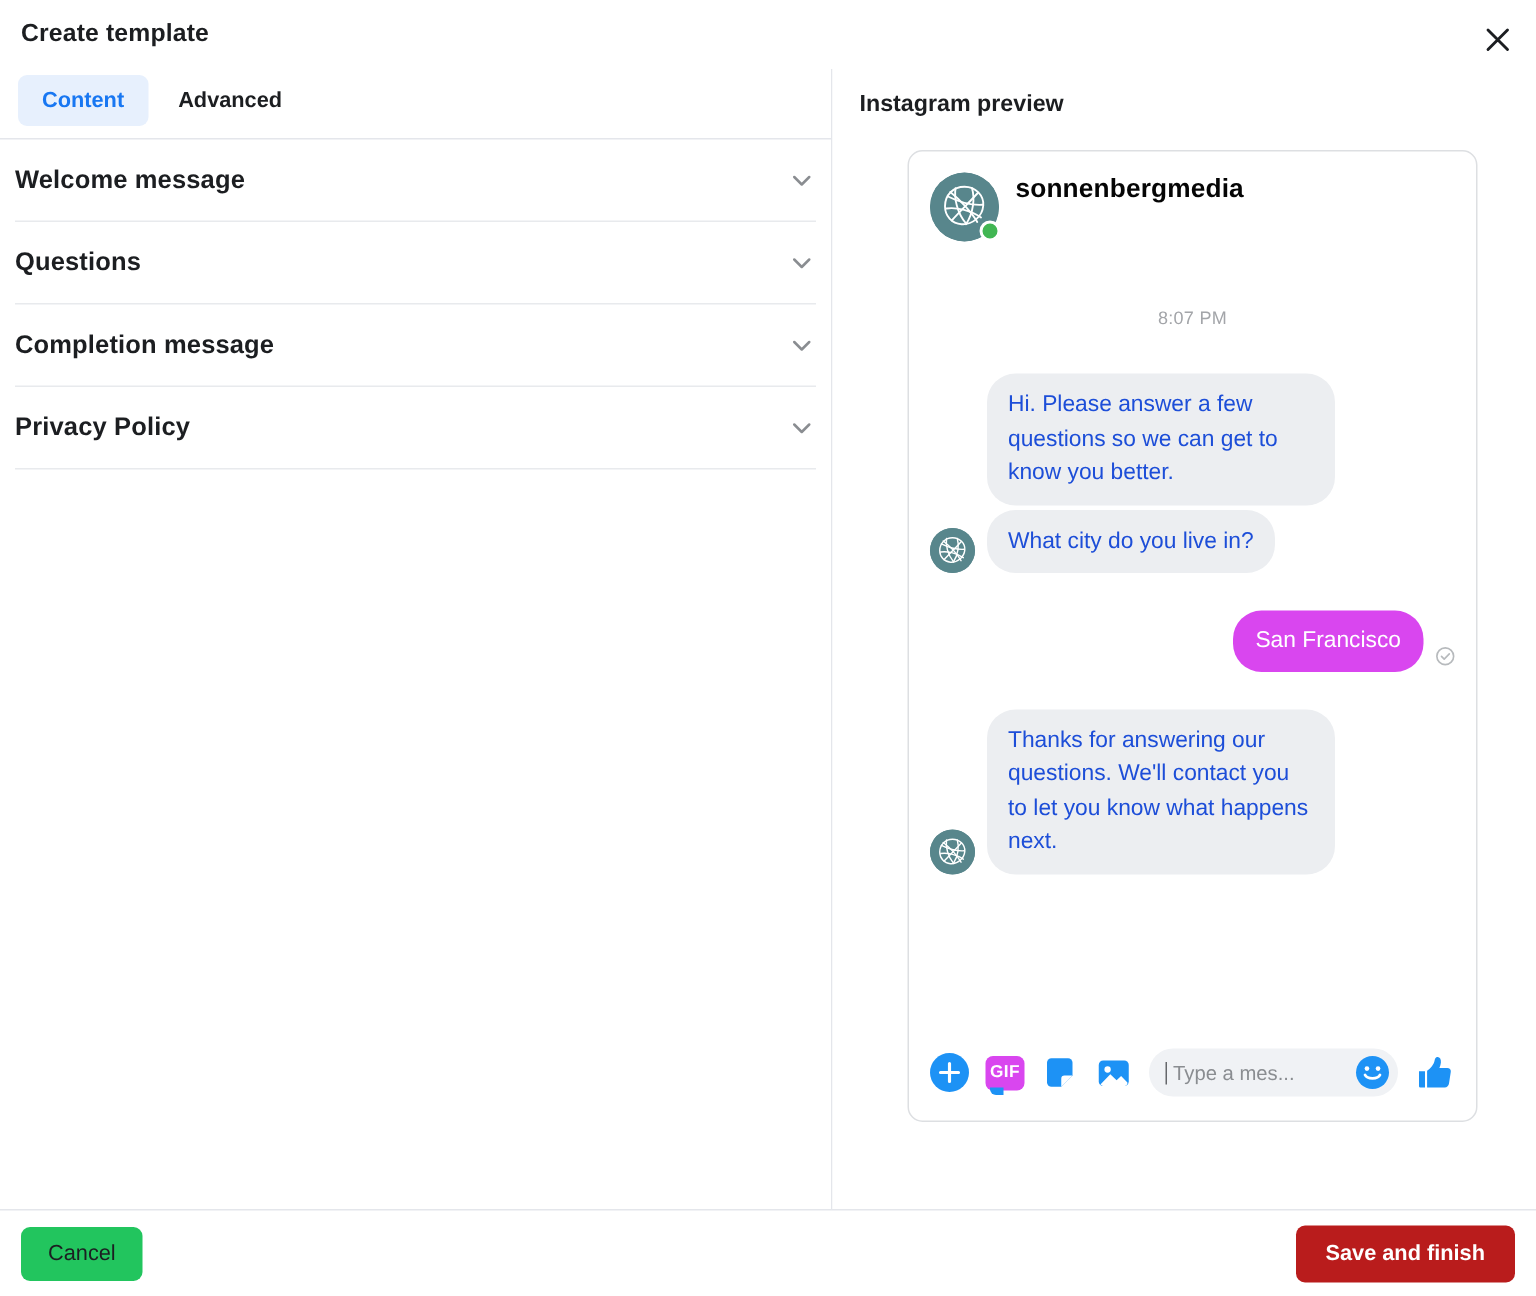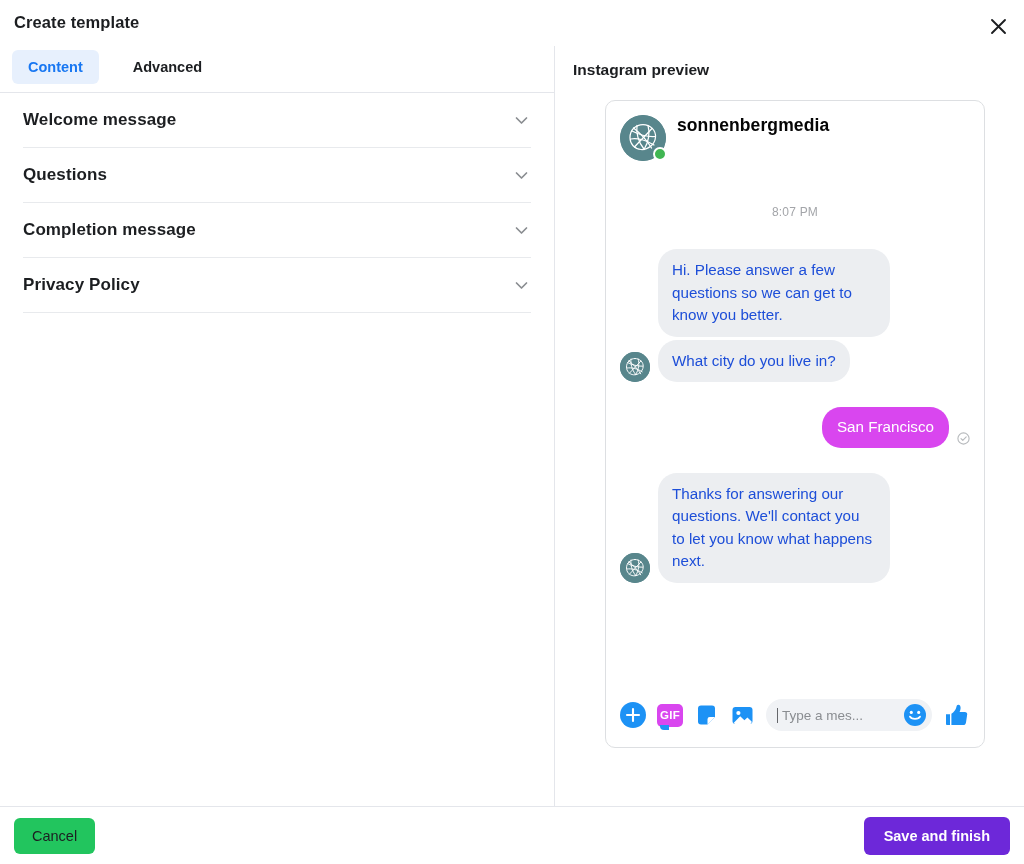--- a/index.html
+++ b/index.html
@@ -37,21 +37,21 @@
     cursor: pointer;
     color: #1c1e21;
   }
 
   
   .tabs {
     position: absolute;
     left: 12px; top: 50px;
     display: flex;
     align-items: center;
-    gap: 18px;
+    gap: 4px;
   }
   .tab {
     font-size: 14.5px;
     font-weight: 700;
     padding: 9px 16px;
     border-radius: 6px;
     color: #1c1e21;
     cursor: pointer;
     white-space: nowrap;
   }
@@ -62,21 +62,21 @@
 
   
   .left-pane {
     position: absolute;
     left: 0; top: 92px;
     width: 554px;
     bottom: 58px;
     border-top: 1px solid #e4e6eb;
     background: #fff;
   }
-  .accordion { padding: 0 23px; }
+  .accordion { padding: 0 10px; }
   .acc-row {
     display: flex;
     align-items: center;
     justify-content: space-between;
     height: 55px;
     border-bottom: 1px solid #e8eaed;
     cursor: pointer;
   }
   .acc-label {
     font-size: 17px;
@@ -275,21 +275,21 @@
     font-size: 14.5px;
     cursor: pointer;
     padding: 10px 18px;
   }
   .btn-cancel {
     background: #22c55e;
     color: #1c1e21;
     font-weight: 400;
   }
   .btn-primary {
-    background: #6d28d9;
+    background: #b91c1c;
     color: #fff;
     font-weight: 700;
     padding: 11px 20px;
   }
 </style>
 </head>
 <body>
 
 <div class="dialog">
 

